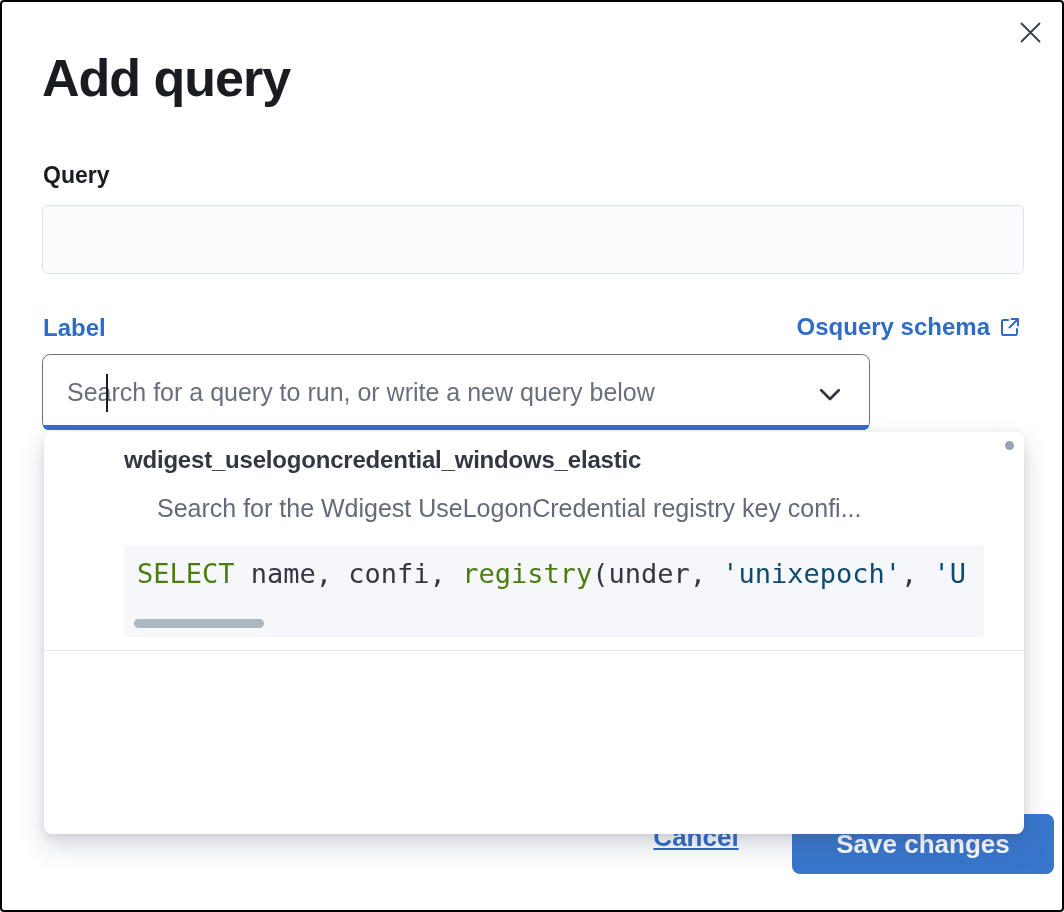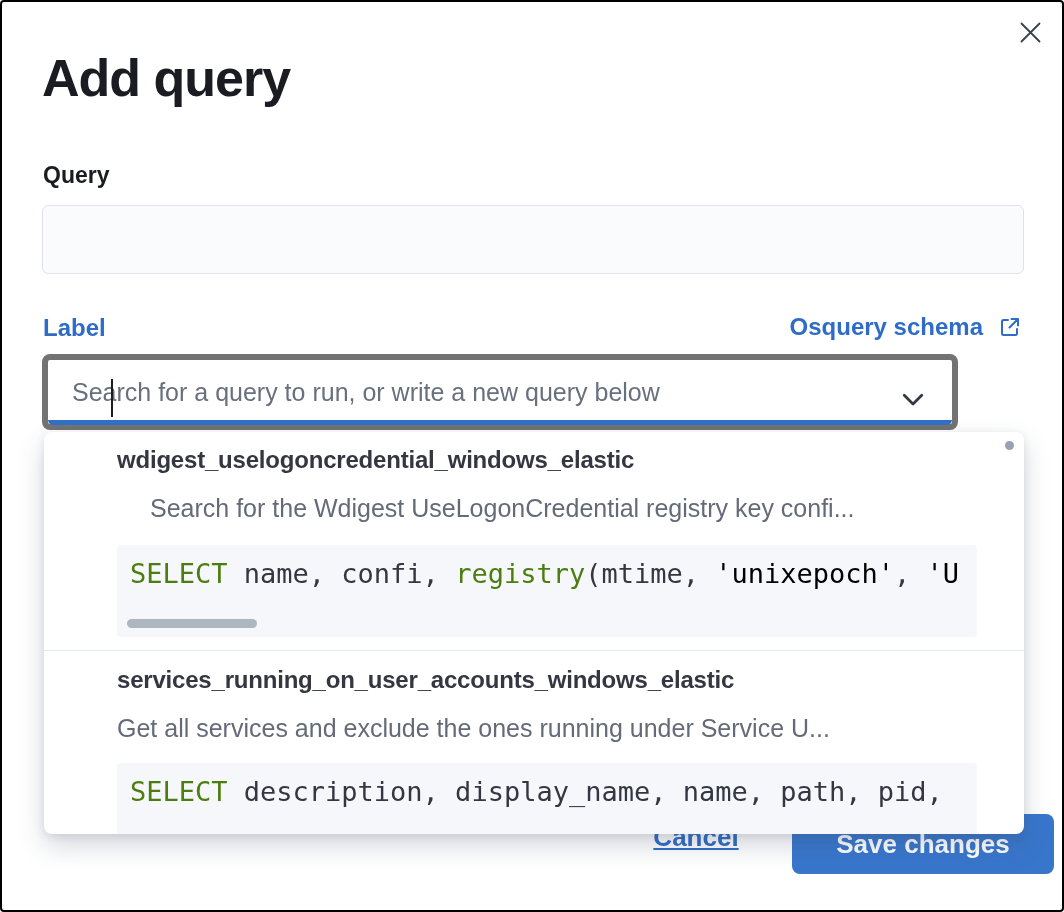--- a/index.html
+++ b/index.html
@@ -25,27 +25,27 @@
     background:#fafbfd; border:1px solid #dde2ee; border-radius:6px;
     font-size:25px; color:#343741; padding:0 22px; outline:none;
   }
   
   .query-label {
     position:absolute; left:41px; top:312px;
     font-size:24px; font-weight:700; color:#2e6cc7;
   }
   .schema-link {
     position:absolute; right:40px; top:311px;
-    display:flex; align-items:center; gap:15px;
+    display:flex; align-items:center; gap:8px;
     font-size:24px; font-weight:600; color:#2e6cc7; text-decoration:none; cursor:pointer;
   }
   
   .combo {
-    position:absolute; left:40px; top:352px; width:916px; height:76px;
-    background:#fff; border:6px solid #737373; border-radius:8px;
+    position:absolute; left:40px; top:352px; width:828px; height:76px;
+    background:#fff; border:1px solid #737373; border-radius:8px;
   }
   .combo::after {
     content:""; position:absolute; left:0px; right:0px; bottom:-1px; height:5px;
     background:#3270c8; border-radius:0 0 8px 8px;
   }
   .combo input {
     position:absolute; left:24px; top:0; width:880px; height:100%;
     border:none; outline:none; background:transparent;
     font-family:"Liberation Sans", sans-serif; font-size:25px; color:#343741;
   }
@@ -55,40 +55,40 @@
   
   .dropdown {
     position:absolute; left:42px; top:430px; width:980px; height:402px;
     background:#fff; border-radius:8px; overflow:hidden; z-index:10;
     box-shadow:0 2px 8px rgba(65,78,101,.12), 0 12px 26px rgba(65,78,101,.22);
   }
   .scroll-dot {
     position:absolute; right:10px; top:9px; width:9px; height:9px;
     border-radius:50%; background:#98a2b3; cursor:pointer;
   }
-  .option { position:absolute; left:0; width:100%; cursor:pointer; }
+  .option { position:absolute; left:7px; width:100%; cursor:pointer; }
   .opt-title {
     position:absolute; left:73px;
     font-size:24px; font-weight:700; color:#343741; letter-spacing:-0.2px; white-space:nowrap;
   }
   .opt-desc {
     position:absolute; left:73px;
     font-size:25px; color:#646a77; white-space:nowrap;
   }
   .code-block {
     position:absolute; left:73px; width:860px;
     background:#f5f7fa; border-radius:4px; overflow:hidden;
   }
   .code-line {
     position:absolute; left:13px; top:13px; white-space:pre;
     font-family:"DejaVu Sans Mono", "Liberation Mono", monospace;
     font-size:27px; color:#343741;
   }
   .tok-kw { color:#4d7c0f; }
-  .tok-str { color:#000000; }
+  .tok-str { color:#0c4a6e; }
   .hscroll-thumb {
     position:absolute; left:10px; top:74px; width:130px; height:9px;
     border-radius:5px; background:#aeb6c0; cursor:pointer;
   }
   .divider { position:absolute; left:0; top:218px; width:100%; height:1px; background:#e4e8ef; }
   
   .cancel-btn {
     position:absolute; left:628px; top:812px; width:132px; height:46px;
     display:flex; align-items:center; justify-content:center;
     font-size:26px; font-weight:600; color:#2e6cc7; background:none; border:none; cursor:pointer;
@@ -135,32 +135,25 @@
     </svg>
   </div>
 
   <div class="dropdown">
     <div class="scroll-dot"></div>
 
     <div class="option" style="top:0; height:218px;">
       <div class="opt-title" style="top:14px;">wdigest_uselogoncredential_windows_elastic</div>
       <div class="opt-desc" style="top:62px;margin-left:33px;">Search for the Wdigest UseLogonCredential registry key confi...</div>
       <div class="code-block" style="top:113px; height:92px;">
-        <div class="code-line"><span class="tok-kw">SELECT</span><span> name, confi, </span><span class="tok-kw">registry</span><span>(mtime, </span><span class="tok-str">'unixepoch'</span><span>, </span><span class="tok-str">'U</span></div>
+        <div class="code-line"><span class="tok-kw">SELECT</span><span> name, confi, </span><span class="tok-kw">registry</span><span>(under, </span><span class="tok-str">'unixepoch'</span><span>, </span><span class="tok-str">'U</span></div>
         <div class="hscroll-thumb"></div>
       </div>
     </div>
 
     <div class="divider"></div>
 
-    <div class="option" style="top:219px; height:183px;">
-      <div class="opt-title" style="top:15px;">services_running_on_user_accounts_windows_elastic</div>
-      <div class="opt-desc" style="top:63px;">Get all services and exclude the ones running under Service U...</div>
-      <div class="code-block" style="top:112px; height:92px;">
-        <div class="code-line"><span class="tok-kw">SELECT</span><span> description, display_name, name, path, pid,</span></div>
-      </div>
-    </div>
   </div>
 
   <button class="cancel-btn">Cancel</button>
   <button class="save-btn">Save changes</button>
 
 </div>
 
 </body></html>

